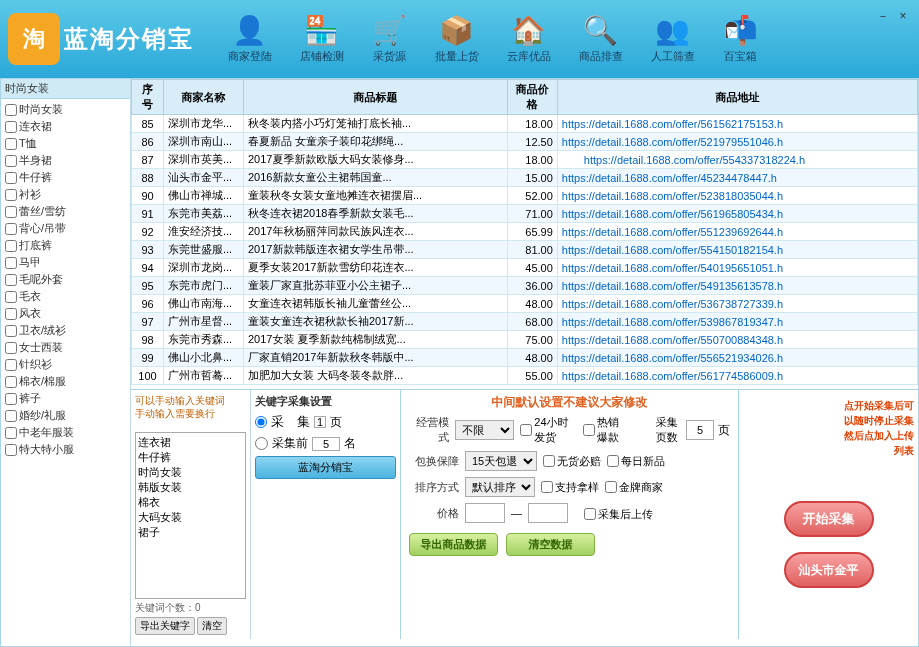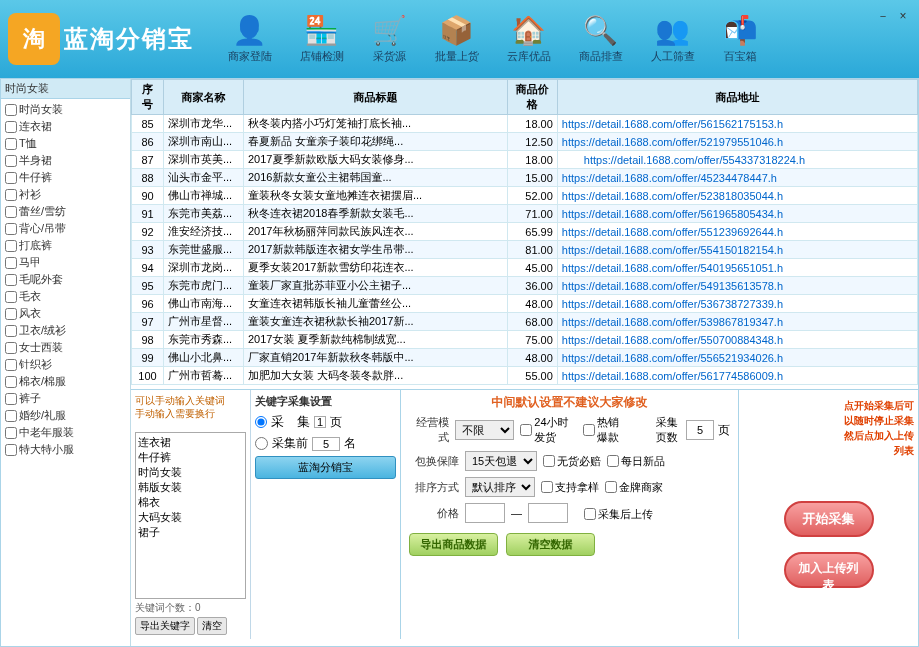--- a/index.html
+++ b/index.html
@@ -487,19 +487,19 @@
         </div>
       </div>
 
       <div class="right-buttons">
         <div class="right-note" style="white-space:pre-line;font-size:10px;color:#e04000;text-align:right;margin-bottom:12px;line-height:1.5;font-weight:bold;">点开始采集后可
 以随时停止采集
 然后点加入上传
 列表</div>
         <div style="margin-top:60px; display:flex; flex-direction:column; align-items:center; gap:15px; width:100%;">
           <button class="action-btn btn-start btn-circle" style="width:90px;height:36px;border-radius:20px;font-size:13px;font-weight:bold;">开始采集</button>
-          <button class="action-btn btn-add btn-circle" style="width:90px;height:36px;border-radius:20px;font-size:12px;font-weight:bold;">加入上传列表</button>
+          <button class="action-btn btn-add btn-circle" style="width:90px;height:36px;border-radius:20px;font-size:12px;font-weight:bold;">汕头市金平</button>
         </div>
       </div>
 
     </div>
   </div>
 </div>
 
 </body></html>

